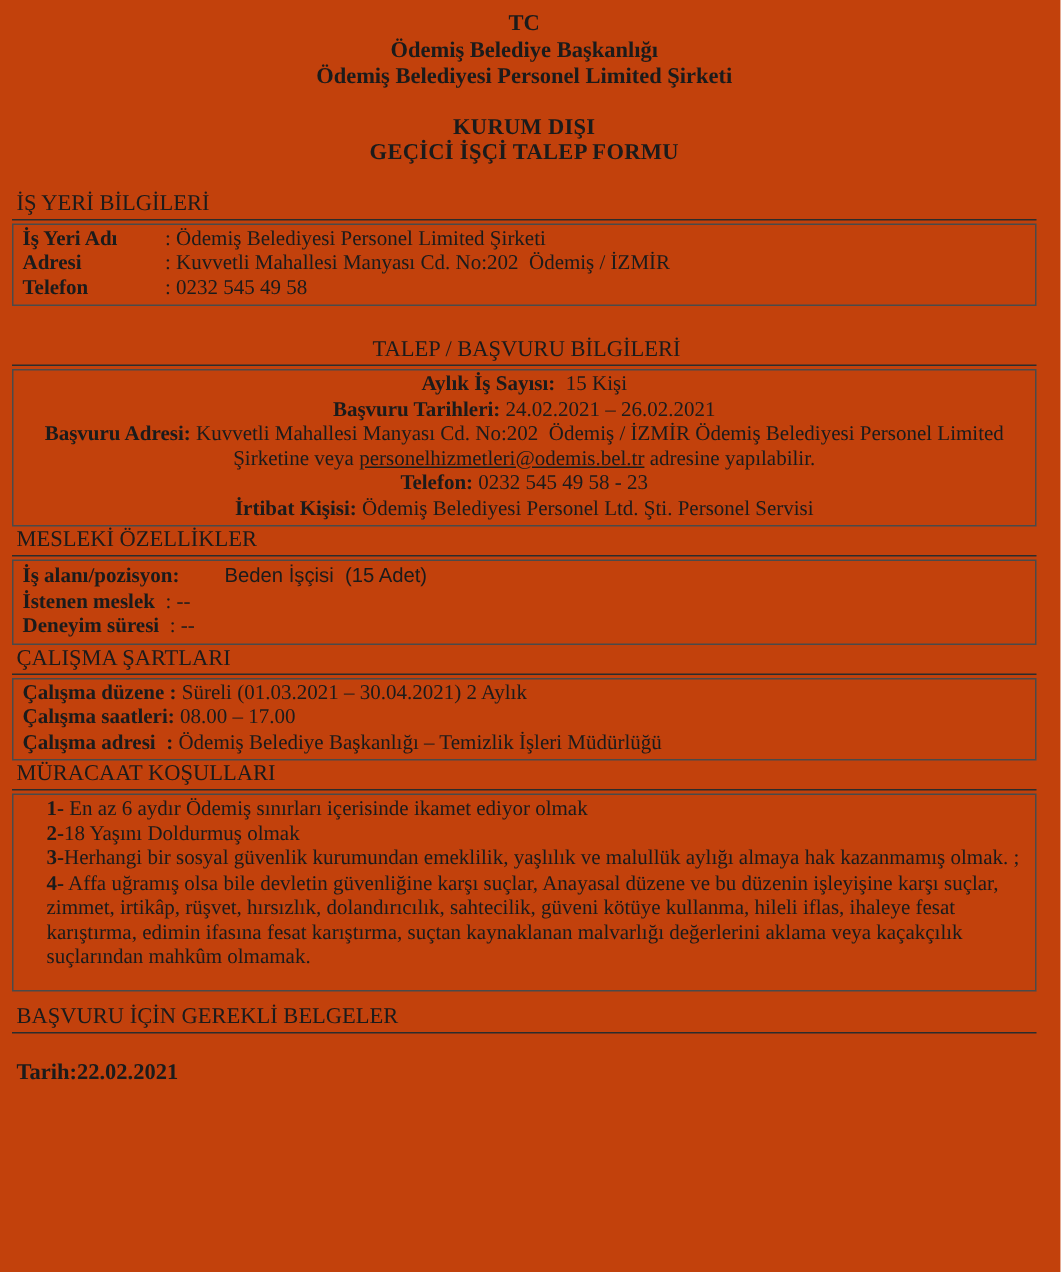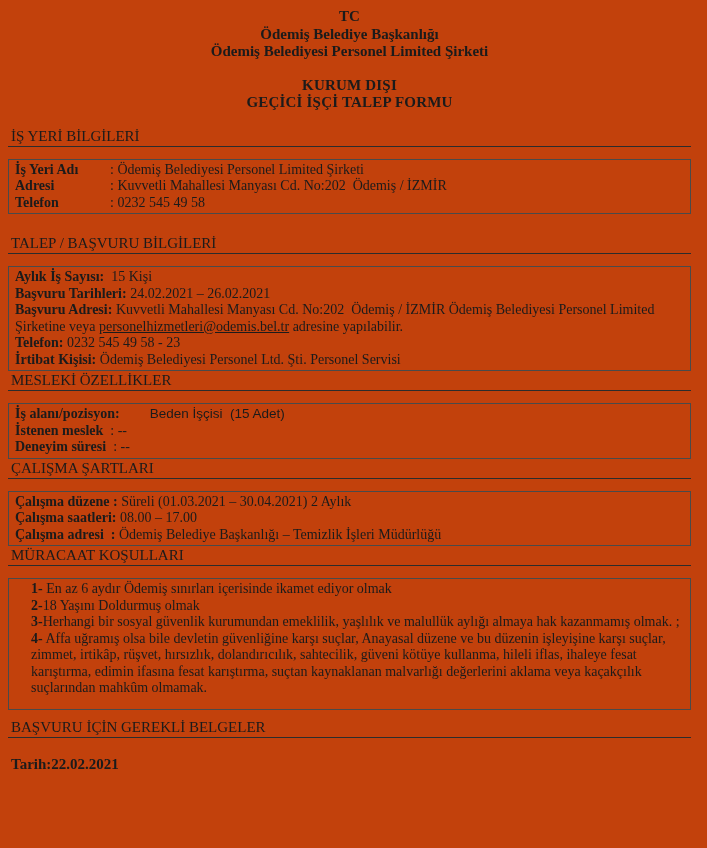--- a/index.html
+++ b/index.html
@@ -16,32 +16,32 @@
   }
   
   .doc-header { text-align: center; font-weight: bold; }
   .doc-header .hline { font-size: 15px; line-height: 17.5px; }
   .form-title { text-align: center; font-weight: bold; margin-top: 16px; }
   .form-title .hline { font-size: 15px; line-height: 17.5px; letter-spacing: .2px; }
 
   
   .section { margin-top: 0; }
   .section.first { margin-top: 15px; }
-  .section.gap-lg { margin-top: 20px; }
+  .section.gap-lg { margin-top: 20px; text-align: center; }
   .section.gap-sm { margin-top: 8px; }
   .sec-title {
     font-weight: normal;
     font-size: 15px;
     line-height: 16px;
     padding: 1px 0 2px 3px;
     border-bottom: 1.5px solid #2c2c2c;
   }
   .sec-box {
     border: 1px solid #4a4a4a;
-    margin-top: 12px;
+    margin-top: 2px;
     padding: 2px 6px 2px 6px;
     font-size: 14px;
     line-height: 16.5px;
   }
   .sec-box.tall-bottom { padding-bottom: 12px; padding-left: 22px; }
   .row { margin: 0; white-space: pre-wrap; }
   .lbl { font-weight: bold; }
   .flexrow { display: flex; margin: 0; }
   .col-lbl { flex: 0 0 95px; font-weight: bold; white-space: pre-wrap; }
   .col-val { white-space: pre-wrap; }

